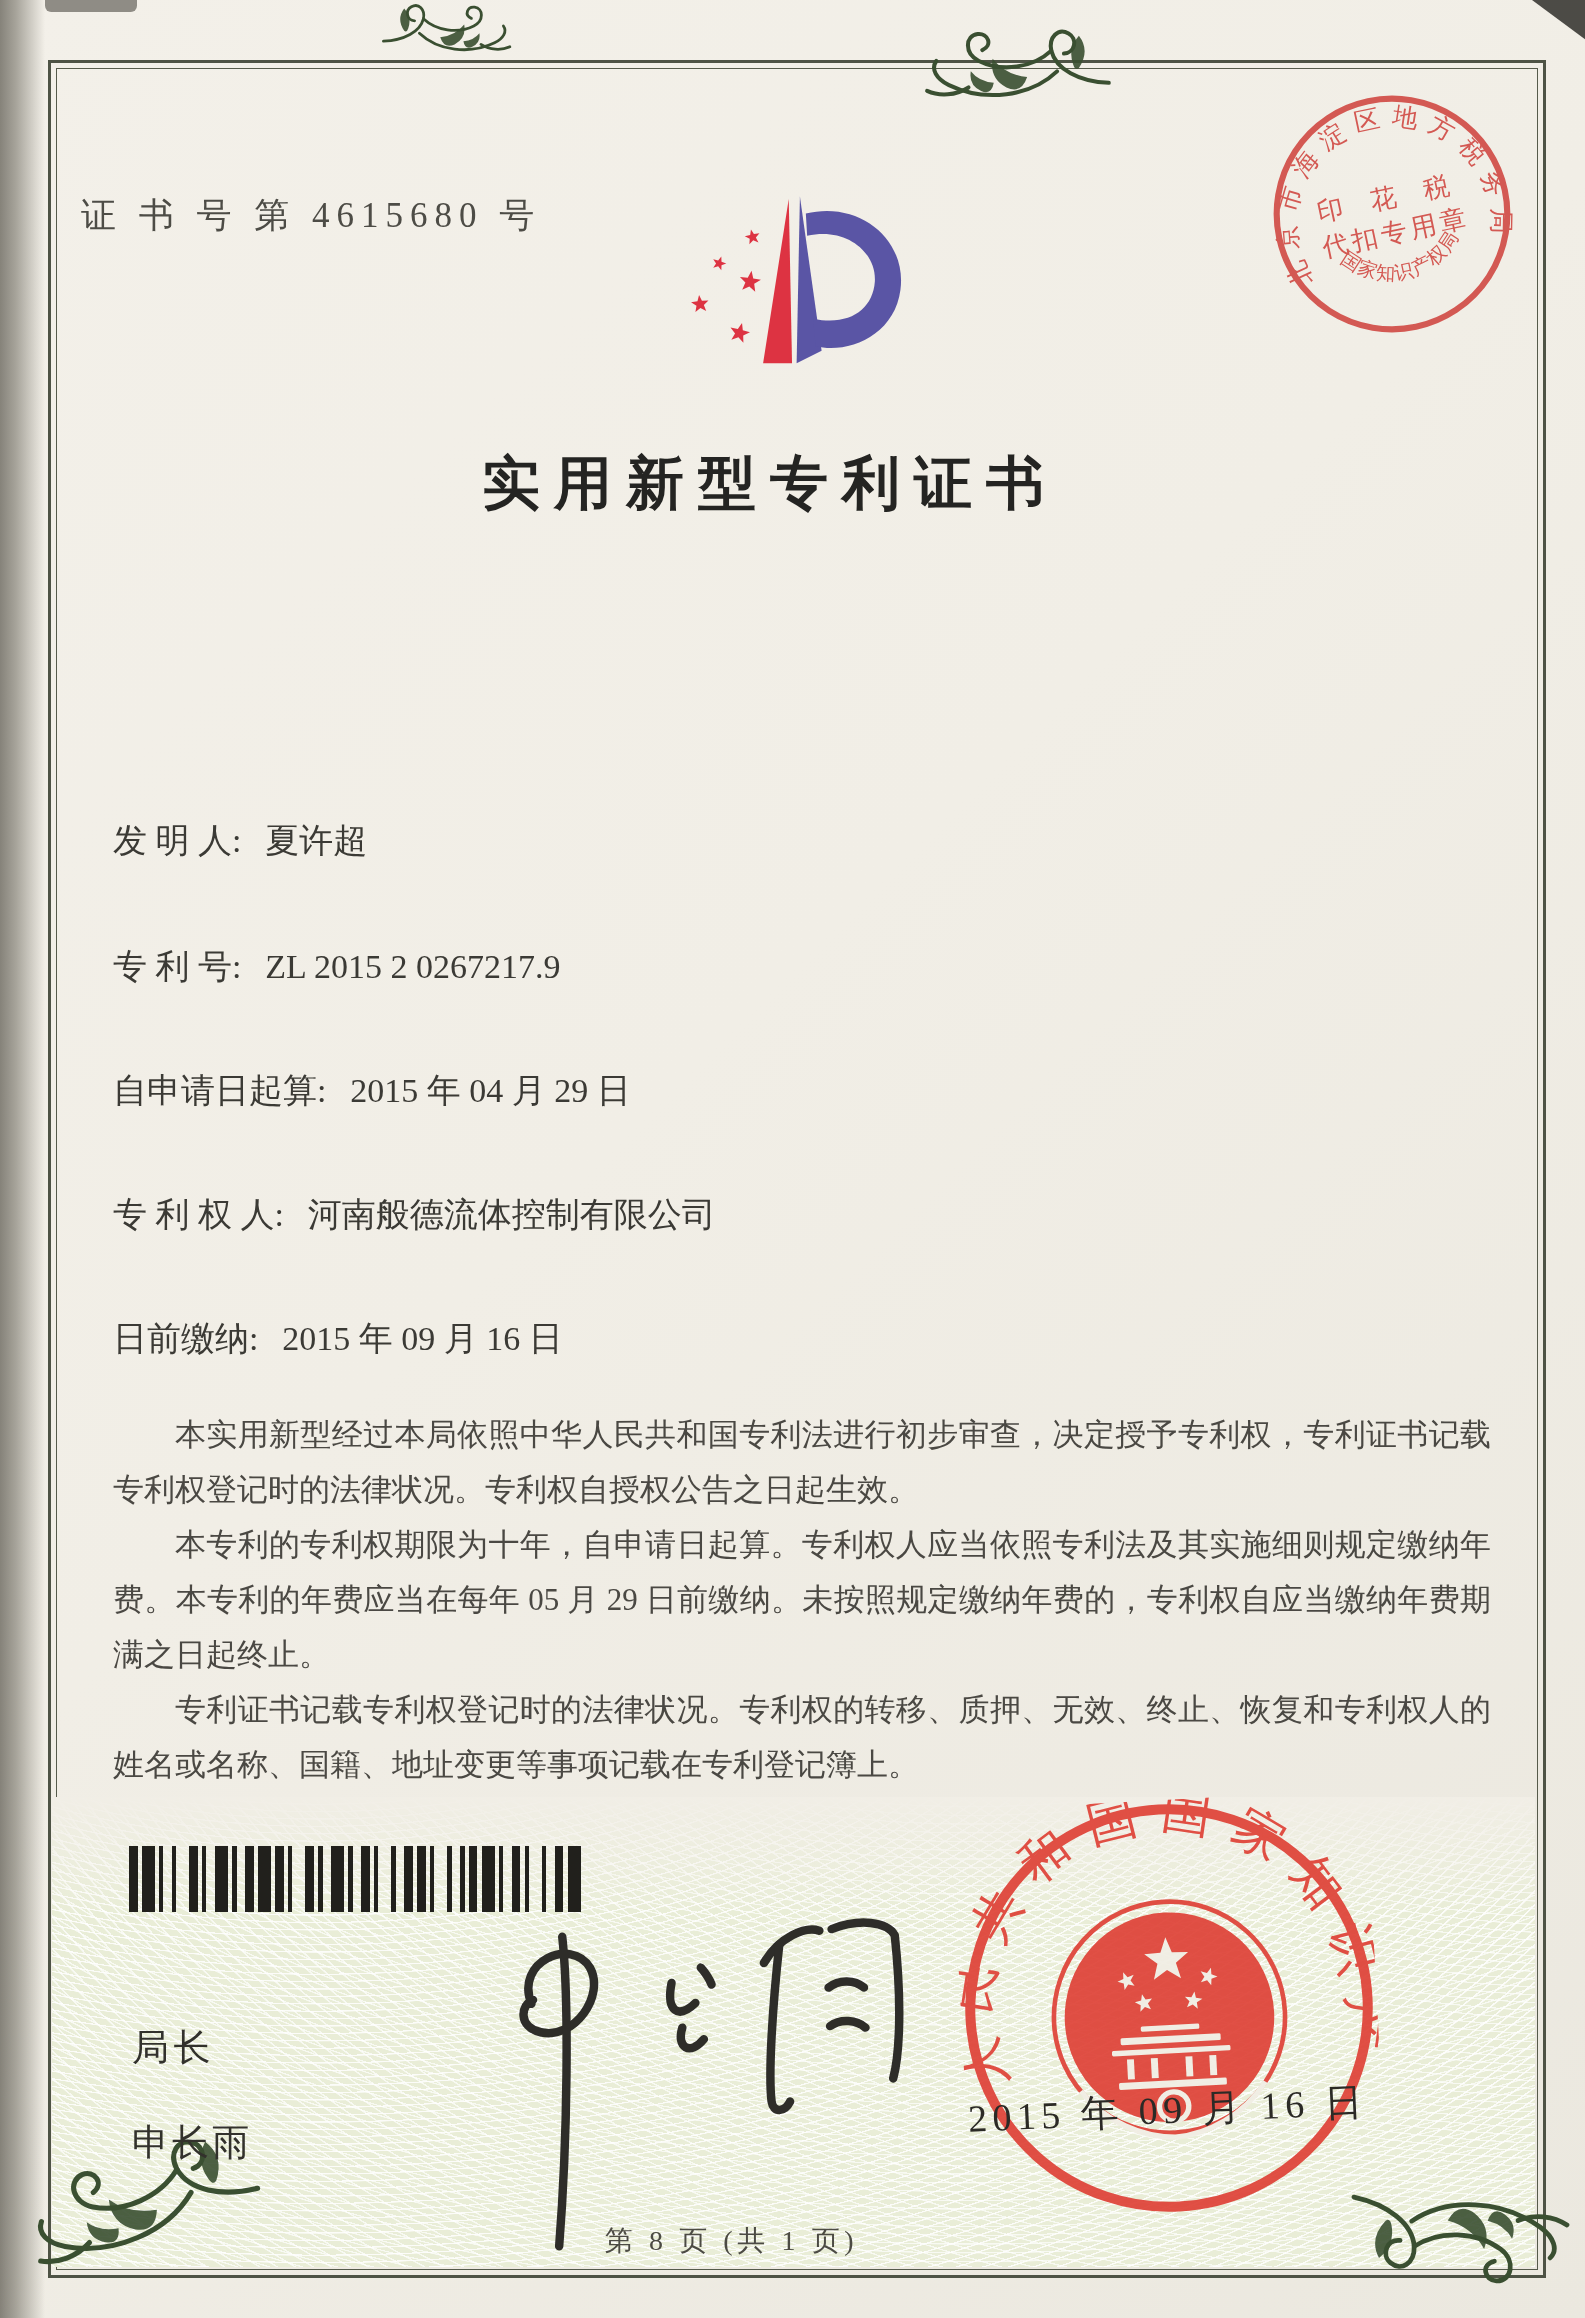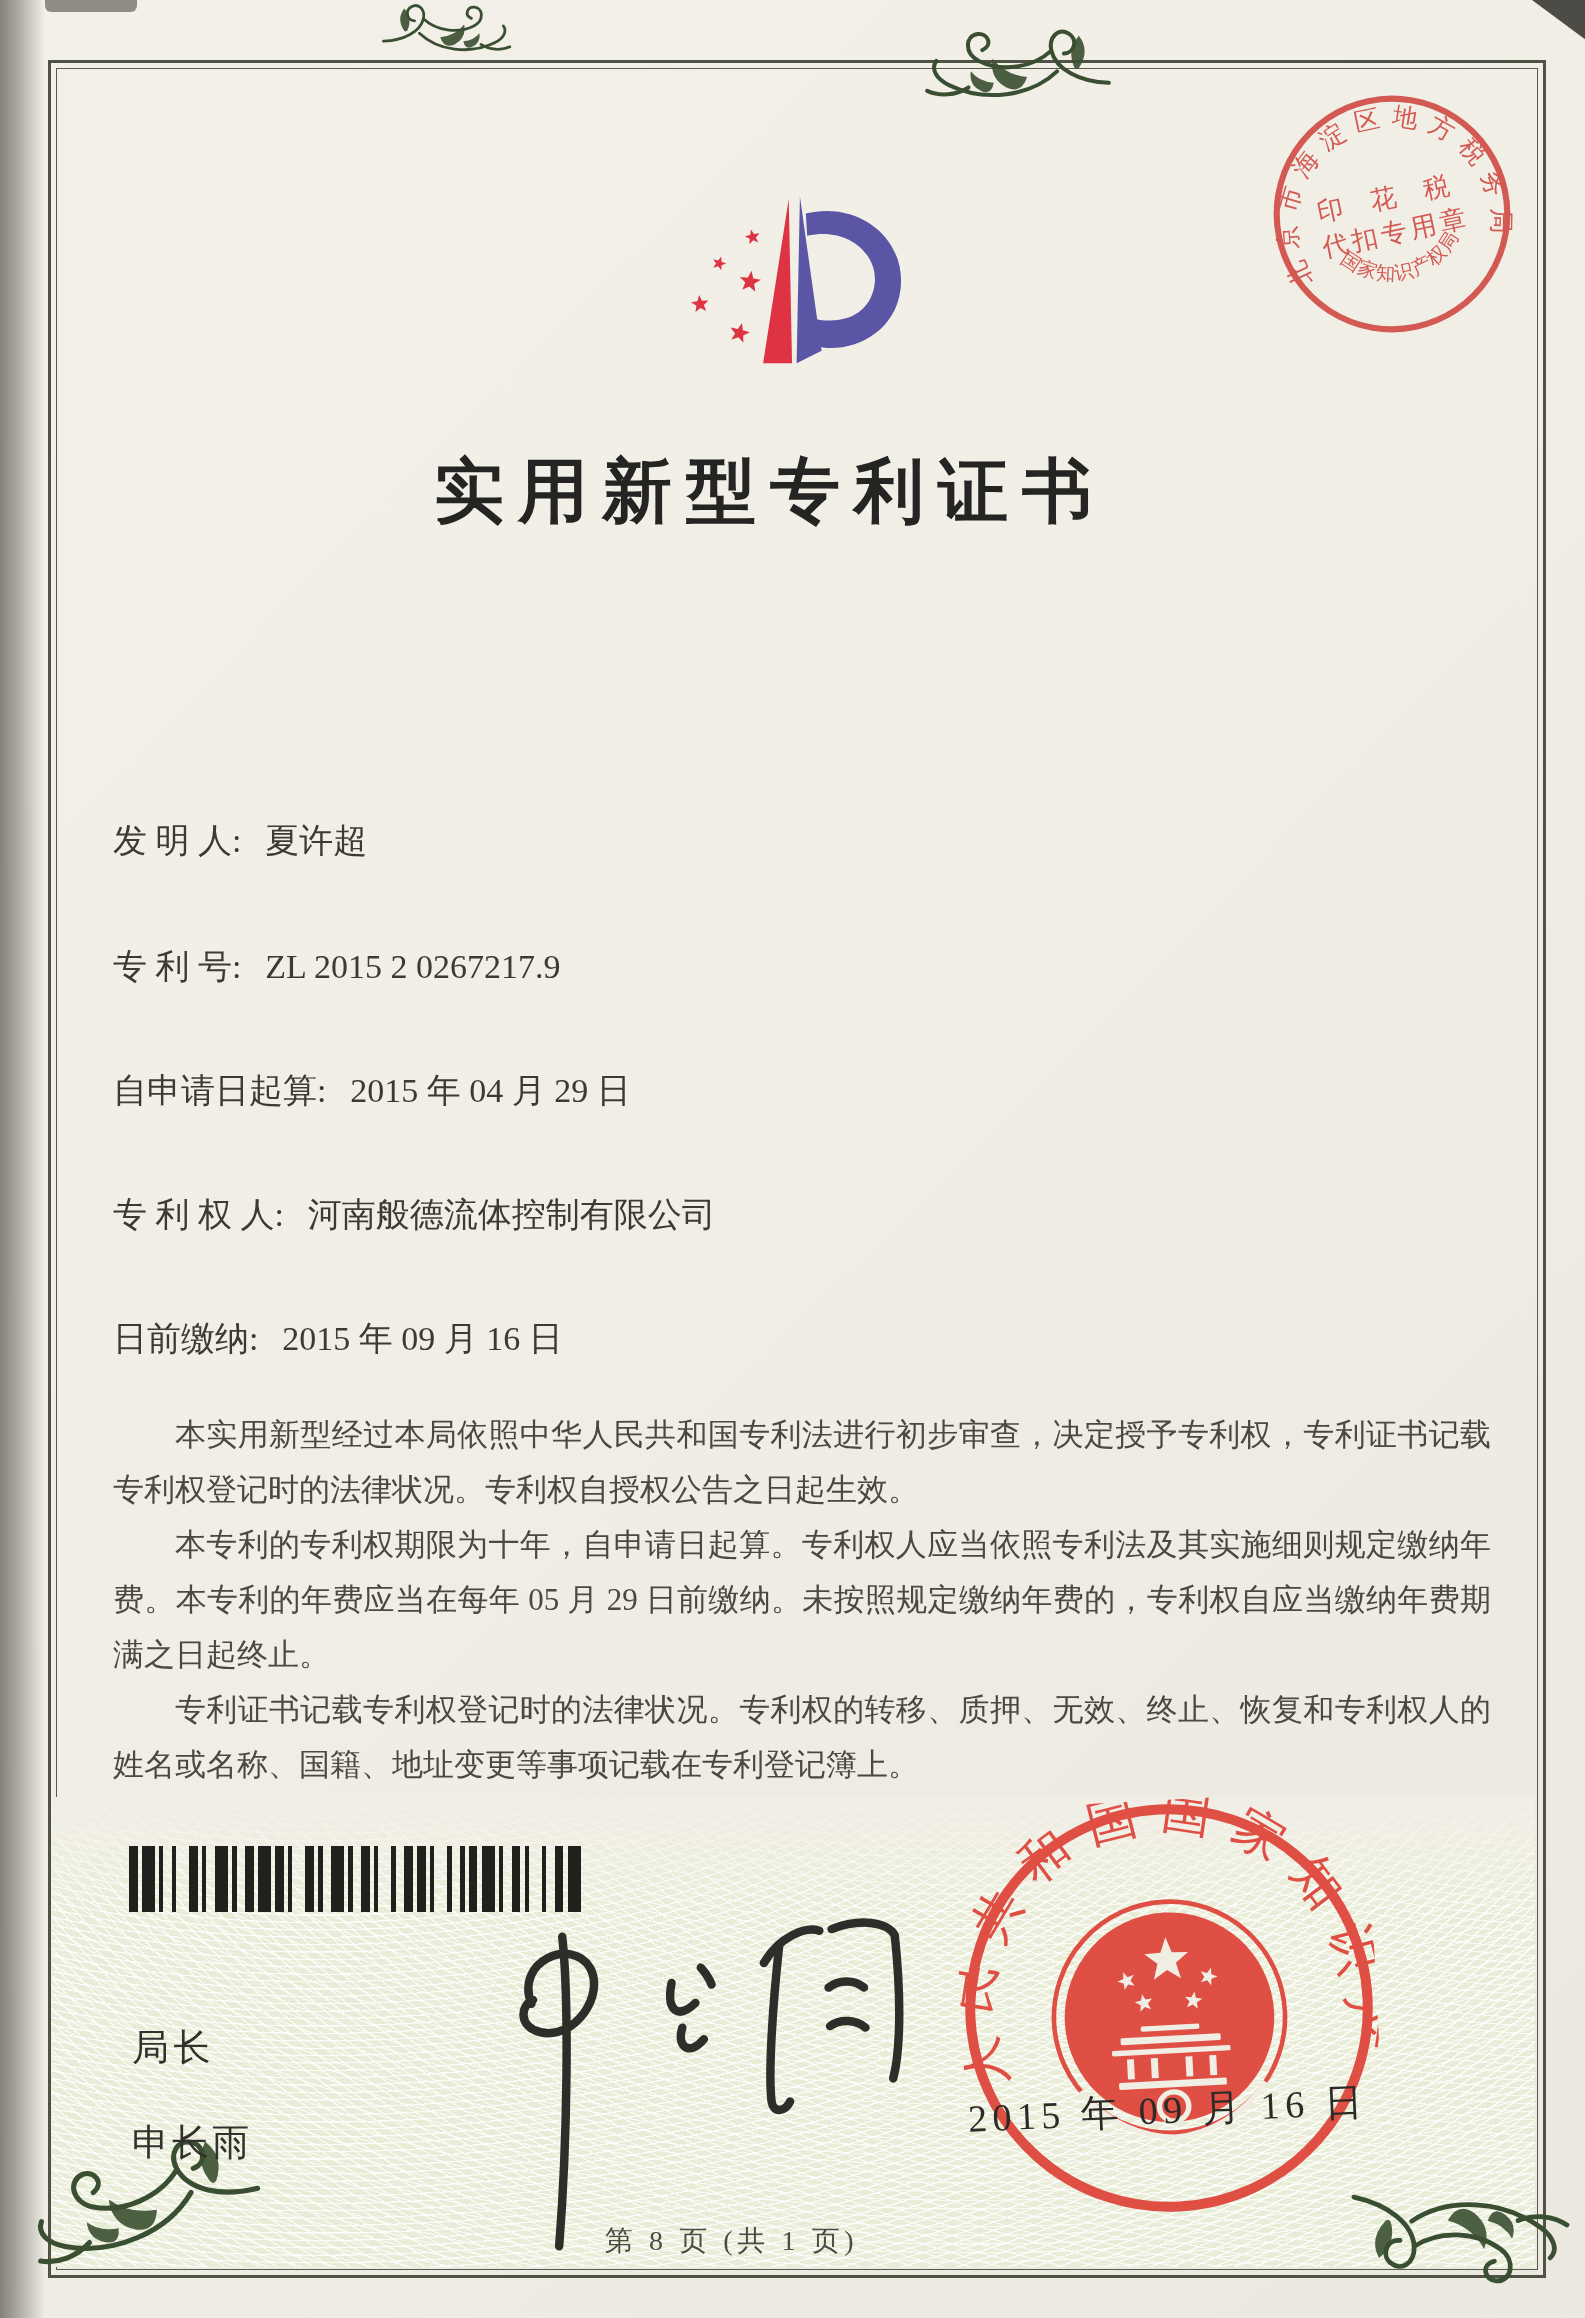--- a/index.html
+++ b/index.html
@@ -25,21 +25,21 @@
       repeating-radial-gradient(1078px 693px at 18% -400px, rgba(255,255,255,.85) 0 1.5px, rgba(233,237,215,0) 2.3px 11.5px),
       repeating-radial-gradient(1232px 770px at 62% -446px, rgba(255,255,255,.7) 0 1.5px, rgba(233,237,215,0) 2.3px 14px),
       repeating-radial-gradient(1155px 731px at 105% -416px, rgba(255,255,255,.7) 0 1.5px, rgba(233,237,215,0) 2.3px 12.3px);
   }
   .band::before{content:"";position:absolute;left:0;top:0;width:100%;height:115px;
     background:linear-gradient(#f1eee6,rgba(241,238,230,0));}
   
   .orn{position:absolute;z-index:3;}
   
   .cert-no{position:absolute;left:81px;top:192px;font-size:35px;letter-spacing:7px;color:#4d4c46;z-index:4;}
-  .title{position:absolute;left:0;right:46px;top:445px;text-align:center;font-size:70px;font-weight:700;
+  .title{position:absolute;left:0;right:46px;top:445px;text-align:center;font-size:58px;font-weight:700;
     letter-spacing:14px;color:#242422;z-index:4;}
   .field{position:absolute;left:113px;font-size:34px;color:#3b3a35;z-index:4;white-space:nowrap;}
   .field .fvalue{margin-left:15.4px;}
   .f0{top:691px}.f1{top:818px}.f2{top:944px}.f3{top:1068px}.f4{top:1192px}.f5{top:1316px}
   .body-text{position:absolute;left:113px;top:1407px;width:1378px;z-index:4;
     font-size:31px;line-height:55px;color:#4a4843;text-align:justify;}
   .body-text p{margin:0;text-indent:2em;}
   .director-label{position:absolute;left:132px;top:2023px;font-size:37px;letter-spacing:4.6px;color:#32312c;z-index:4;font-family:Liberation Serif, serif;}
   .director-name{position:absolute;left:132px;top:2118px;font-size:37px;letter-spacing:3.1px;color:#32312c;z-index:4;}
   .page-footer{position:absolute;left:0;right:123px;top:2222px;text-align:center;font-size:28px;
@@ -99,20 +99,21 @@
   <svg class="orn" style="left:822px;top:15.4px;width:385px;height:115px;transform:scaleX(-1)" viewBox="0 0 340 200">
       <use href="#flourish"></use>
     </svg>
   <svg class="orn" style="left:17px;top:2126px;width:246px;height:165px;transform:scaleX(-1) rotate(16deg)" viewBox="0 0 340 200">
       <use href="#flourish"></use>
     </svg>
   <svg class="orn" style="left:1346px;top:2157px;width:231px;height:143px;transform:scaleY(-1) rotate(-10deg)" viewBox="0 0 340 200">
       <use href="#flourish"></use>
     </svg>
 
+  <div class="cert-no">证 书 号 第 4615680 号</div>
 
   <svg class="logo" viewBox="0 0 420 330">
     <g id="logo-stars">
         <polygon points="144.5,68.3 149.0,75.4 157.4,74.0 152.0,80.5 155.9,88.0 148.0,84.9 142.1,91.0 142.6,82.5 135.1,78.7 143.3,76.6" style="fill:var(--logo-red)"></polygon>
         <polygon points="99.4,109.5 99.7,117.3 107.0,120.0 99.7,122.7 99.4,130.5 94.6,124.4 87.1,126.5 91.4,120.0 87.1,113.5 94.6,115.6" style="fill:var(--logo-red)"></polygon>
         <polygon points="145.4,131.2 148.0,142.9 159.7,145.0 149.4,151.1 151.0,163.0 142.0,155.1 131.2,160.2 136.0,149.2 127.7,140.5 139.6,141.7" style="fill:var(--logo-red)"></polygon>
         <polygon points="65.5,168.1 69.9,176.9 79.8,176.3 72.8,183.2 76.4,192.4 67.6,187.8 60.0,194.1 61.6,184.4 53.3,179.1 63.1,177.6" style="fill:var(--logo-red)"></polygon>
         <polygon points="130.9,210.5 132.1,221.7 143.0,224.9 132.7,229.6 133.0,240.8 125.4,232.5 114.7,236.3 120.3,226.5 113.4,217.5 124.5,219.8" style="fill:var(--logo-red)"></polygon>
       </g>
     <polygon points="202,22 207,272 163,272" style="fill:var(--logo-red)"></polygon>

